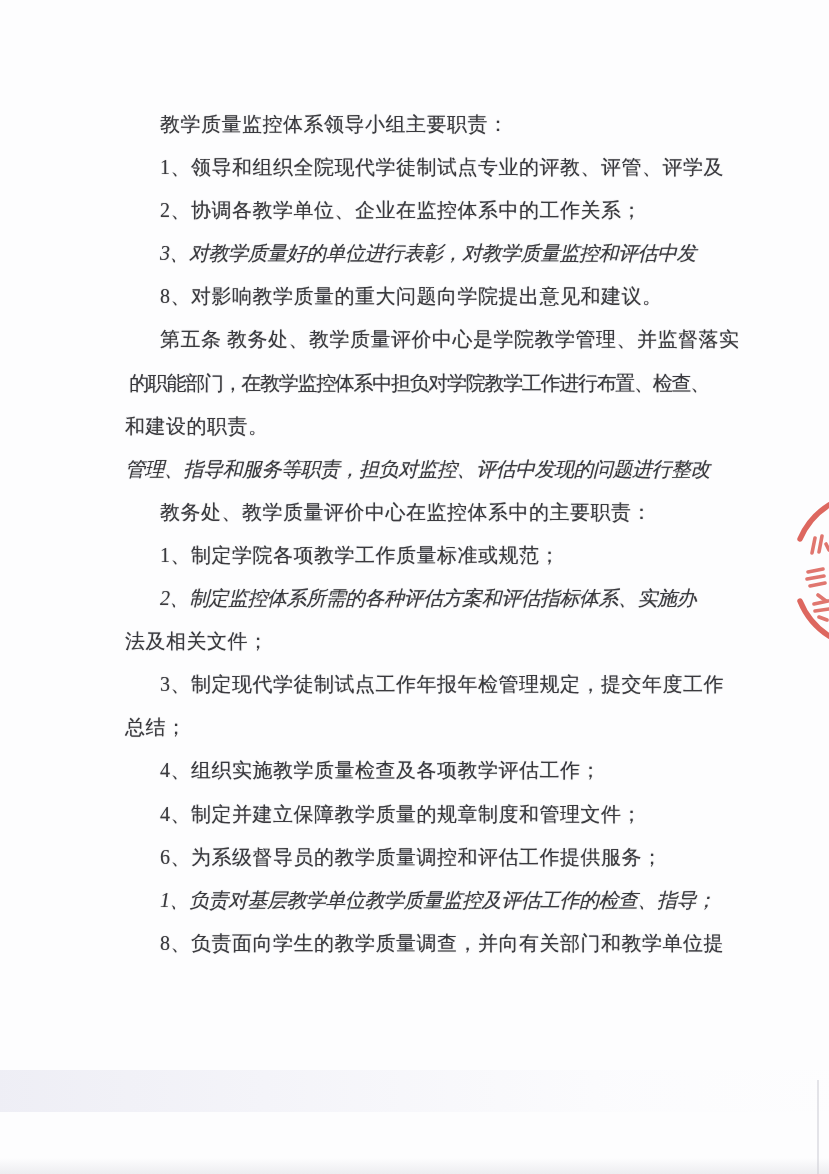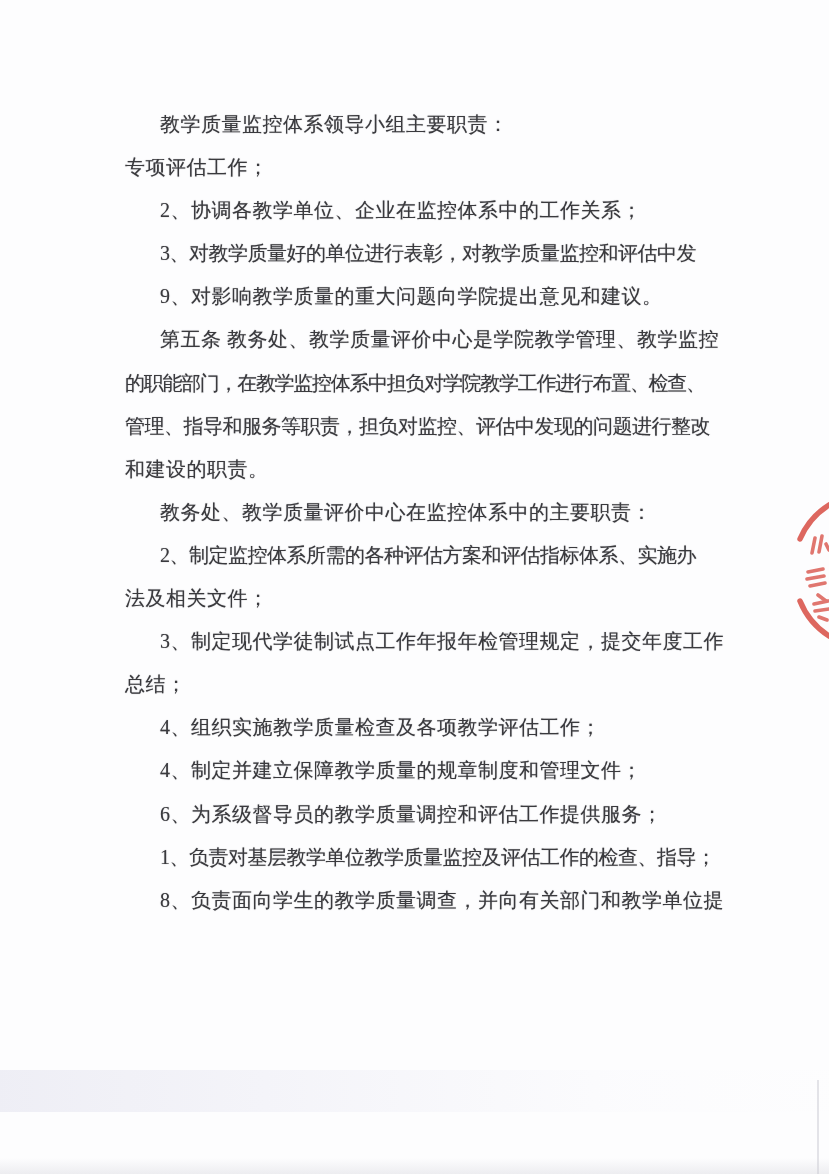--- a/index.html
+++ b/index.html
@@ -56,46 +56,47 @@
     letter-spacing: 0.5px;
     color: #3a3a3e;
     text-shadow: 0 0 1px rgba(62,62,68,0.55);
     filter: blur(0.25px);
   }
   .line {
     height: 43.1px;
     white-space: nowrap;
   }
   .line.indent { text-indent: 35px; }
-  .line.t1 { letter-spacing: -0.5px; }
-  .line.t2 { letter-spacing: -1.3px; }
+  .line.t1 { letter-spacing: -0.5px; font-style: italic; }
+  .line.t2 { letter-spacing: -1.3px; text-align: center; }
   .stamp {
     position: absolute;
     left: 769px;
     top: 480px;
     width: 60px;
     height: 180px;
   }
 </style>
 </head>
 <body>
 
 <div class="page">
 
   <div class="textblock">
     <div class="line indent">教学质量监控体系领导小组主要职责：</div>
-    <div class="line">专项评估工作；</div>
+    <div class="line indent">1、领导和组织全院现代学徒制试点专业的评教、评管、评学及</div>
     <div class="line indent">2、协调各教学单位、企业在监控体系中的工作关系；</div>
     <div class="line indent t1">3、对教学质量好的单位进行表彰，对教学质量监控和评估中发</div>
-    <div class="line indent">9、对影响教学质量的重大问题向学院提出意见和建议。</div>
-    <div class="line indent">第五条 教务处、教学质量评价中心是学院教学管理、教学监控</div>
+    <div class="line indent">8、对影响教学质量的重大问题向学院提出意见和建议。</div>
+    <div class="line indent">第五条 教务处、教学质量评价中心是学院教学管理、并监督落实</div>
     <div class="line t2">的职能部门，在教学监控体系中担负对学院教学工作进行布置、检查、</div>
+    <div class="line">和建设的职责。</div>
     <div class="line t1">管理、指导和服务等职责，担负对监控、评估中发现的问题进行整改</div>
-    <div class="line">和建设的职责。</div>
     <div class="line indent">教务处、教学质量评价中心在监控体系中的主要职责：</div>
+    <div class="line indent">1、制定学院各项教学工作质量标准或规范；</div>
     <div class="line indent t1">2、制定监控体系所需的各种评估方案和评估指标体系、实施办</div>
     <div class="line">法及相关文件；</div>
     <div class="line indent">3、制定现代学徒制试点工作年报年检管理规定，提交年度工作</div>
     <div class="line">总结；</div>
     <div class="line indent">4、组织实施教学质量检查及各项教学评估工作；</div>
     <div class="line indent">4、制定并建立保障教学质量的规章制度和管理文件；</div>
     <div class="line indent">6、为系级督导员的教学质量调控和评估工作提供服务；</div>
     <div class="line indent t1">1、负责对基层教学单位教学质量监控及评估工作的检查、指导；</div>
     <div class="line indent">8、负责面向学生的教学质量调查，并向有关部门和教学单位提</div>
   </div>

